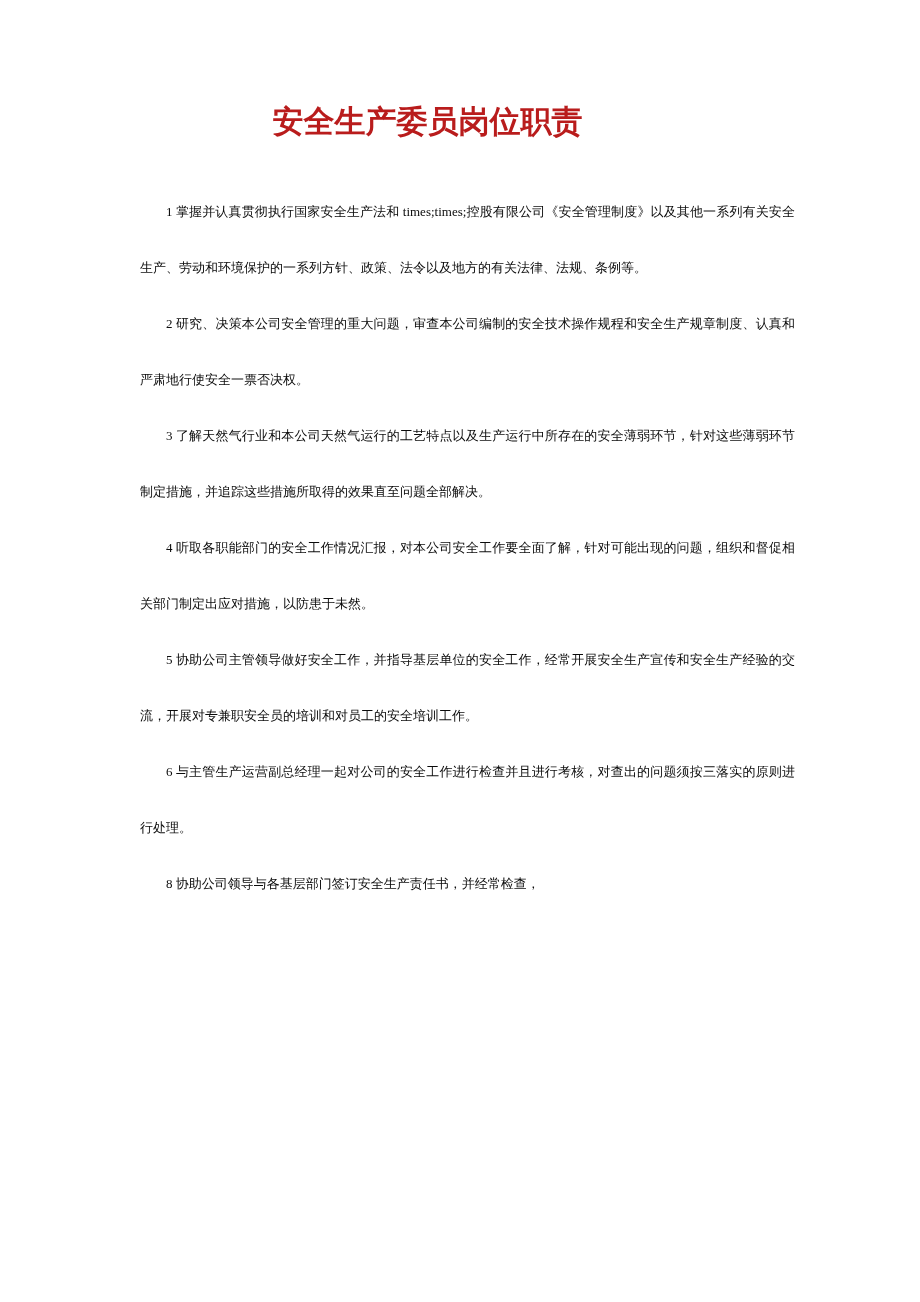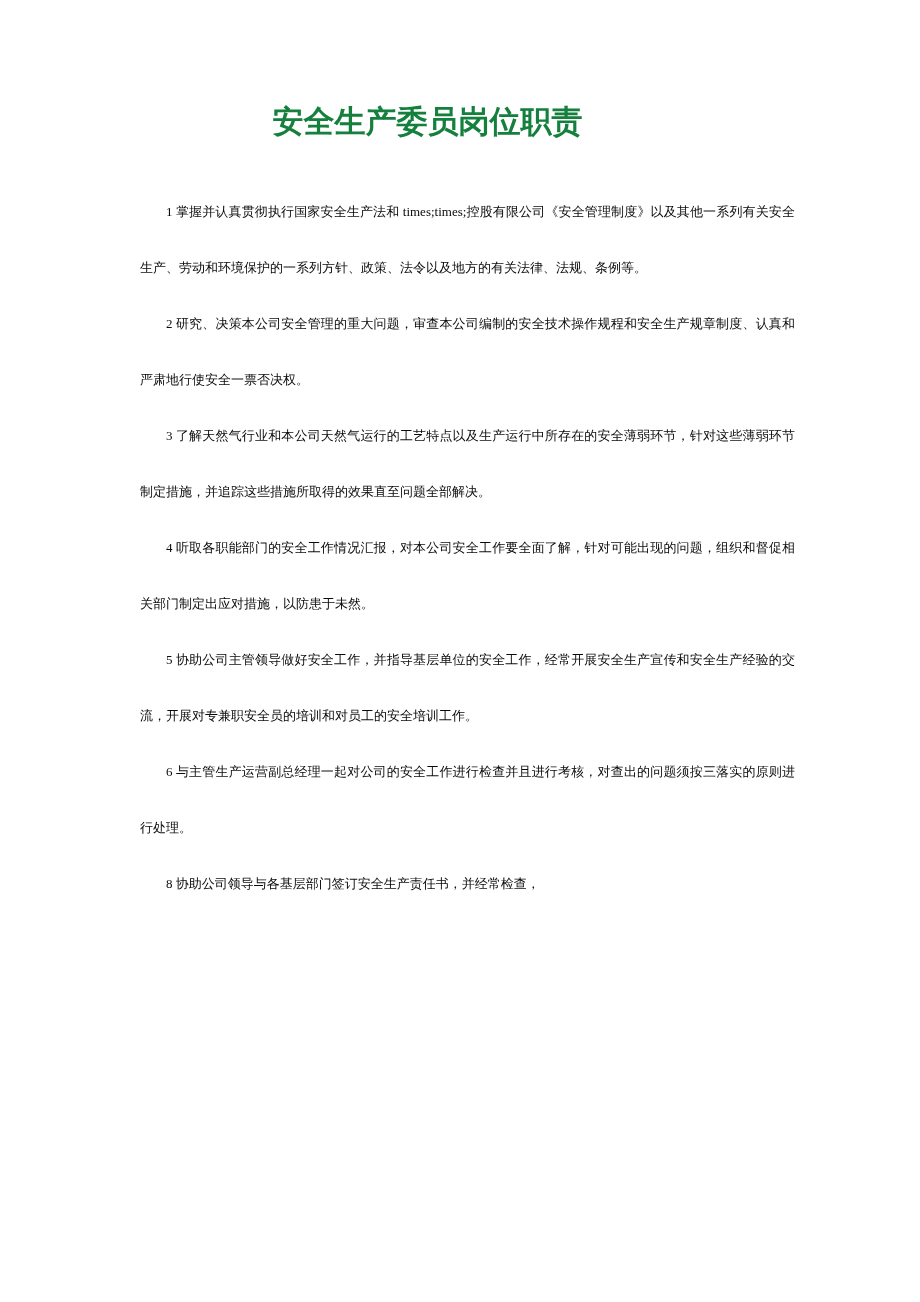--- a/index.html
+++ b/index.html
@@ -23,21 +23,21 @@
   .doc-title {
     position: absolute;
     left: 100px;
     top: 103px;
     width: 655px;
     margin: 0;
     text-align: center;
     font-size: 31px;
     font-weight: bold;
     line-height: 1.25;
-    color: #15803d;
+    color: #b91c1c;
     white-space: nowrap;
   }
   .doc-body {
     position: absolute;
     left: 140px;
     top: 184px;
     width: 655px;
     font-size: 13px;
     line-height: 56px;
     text-align: justify;

